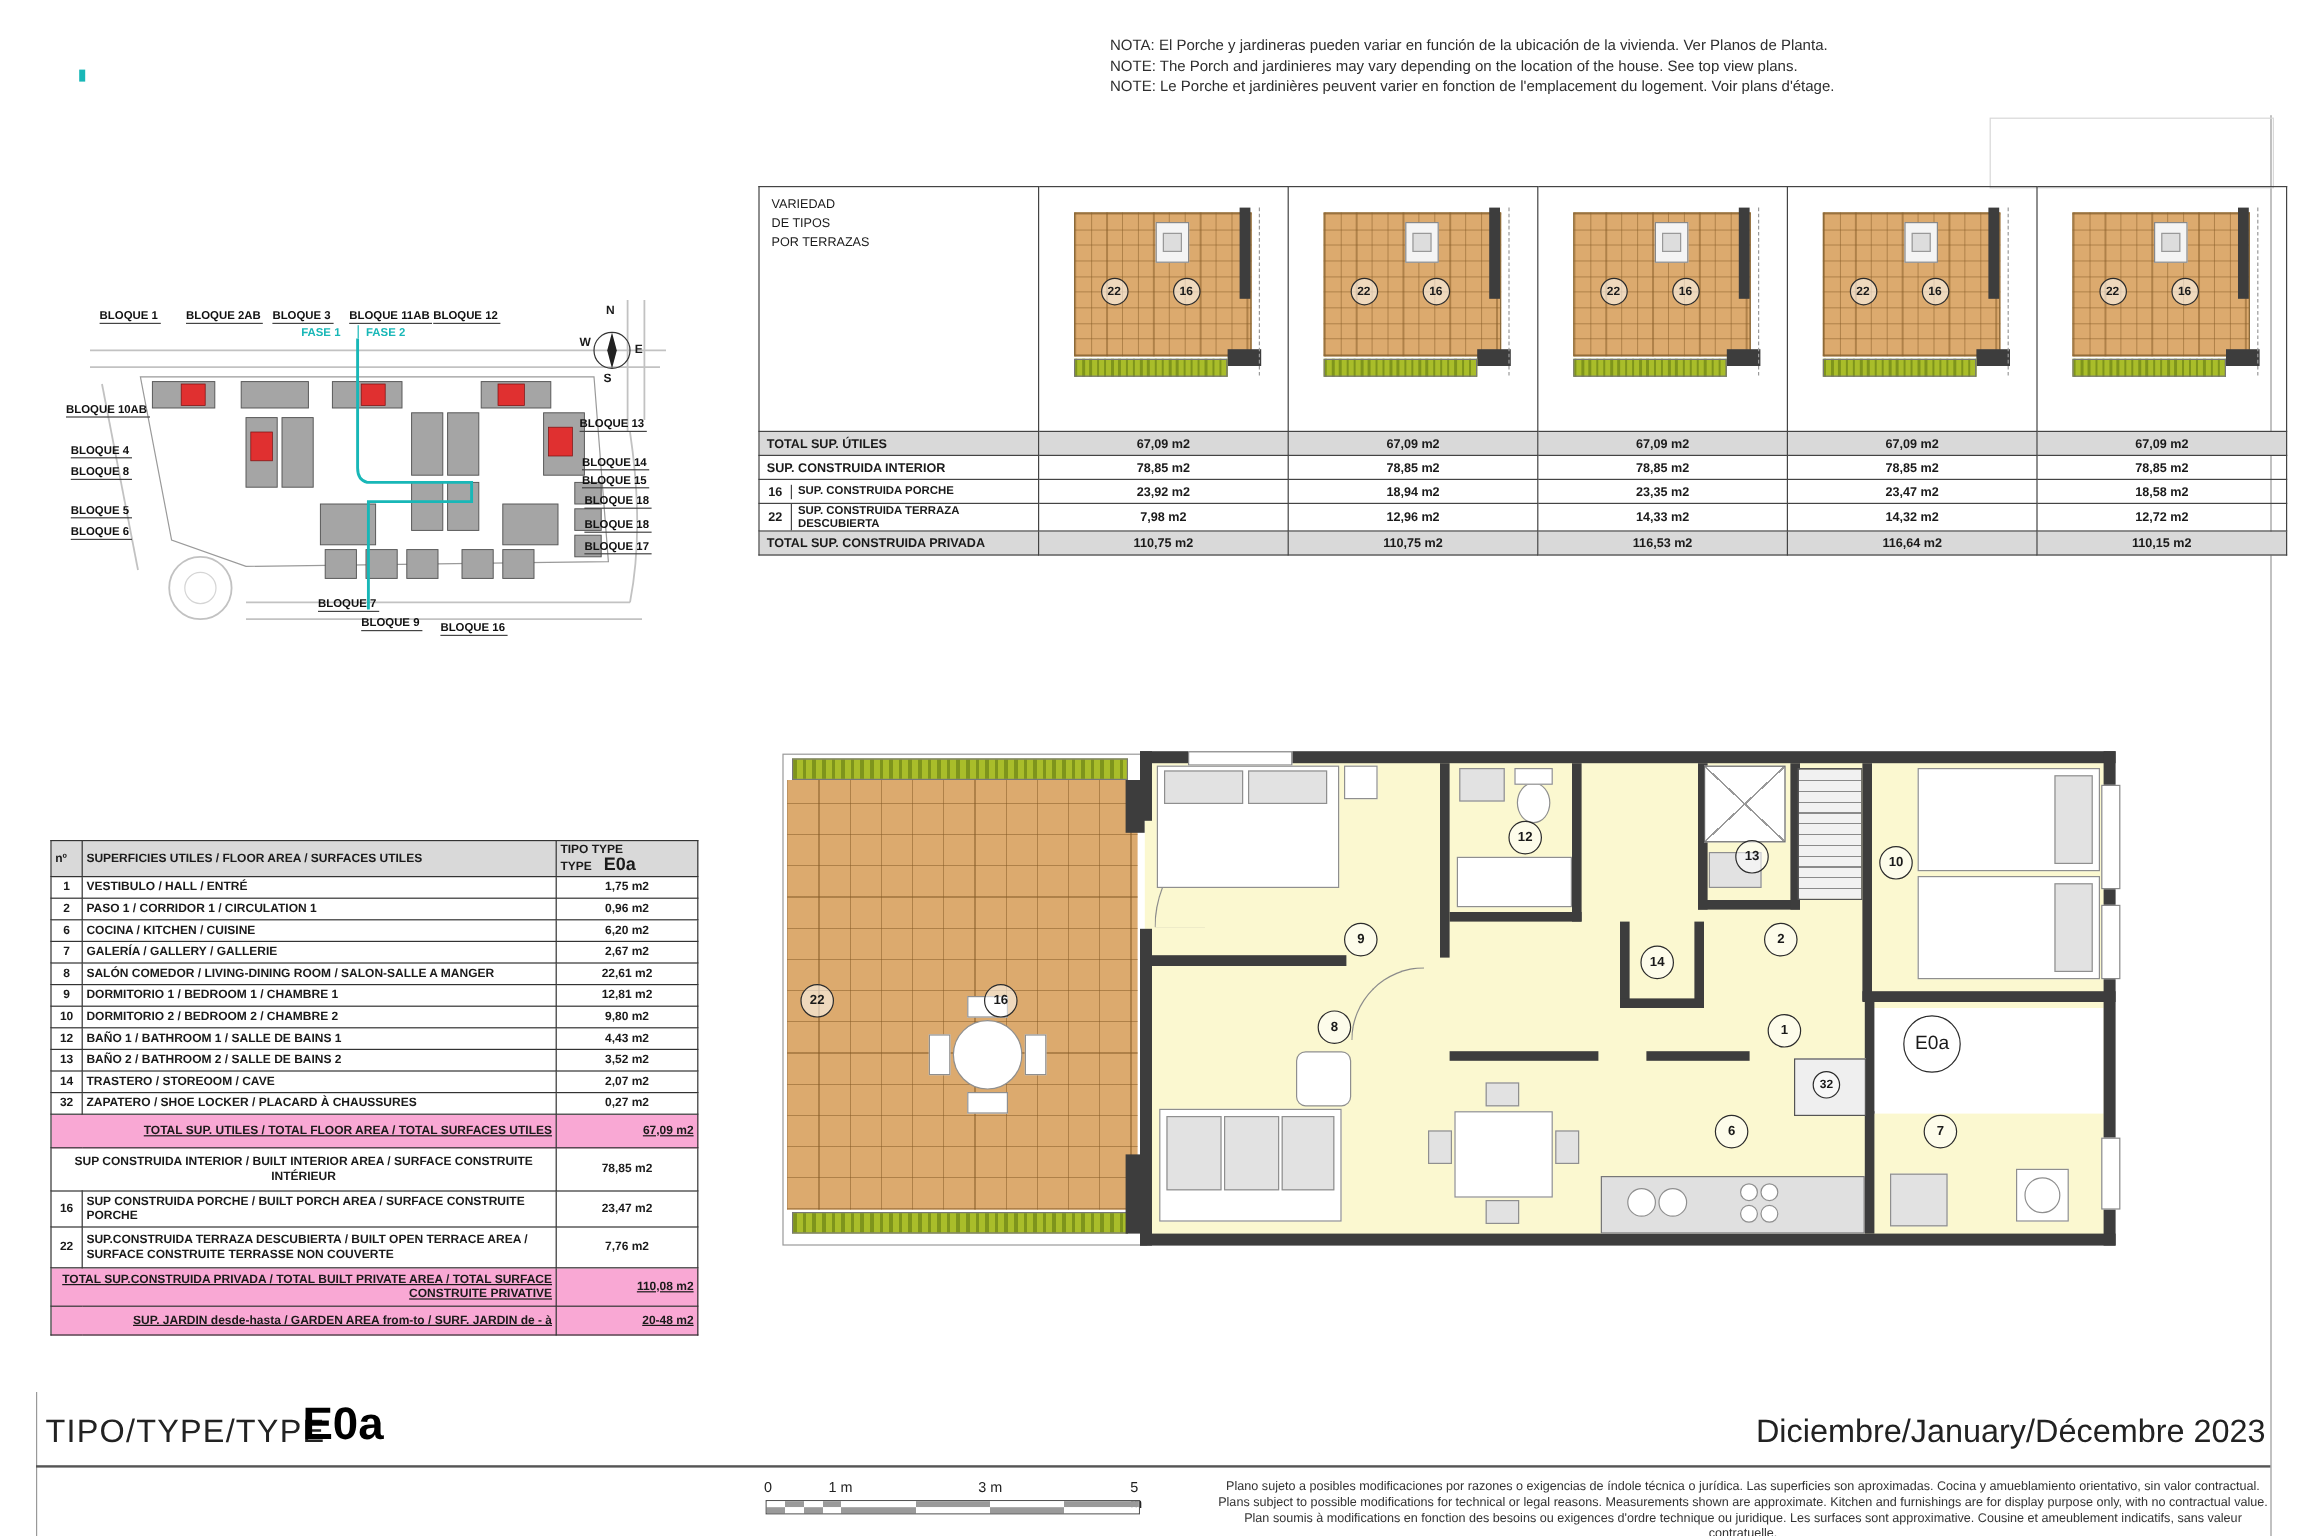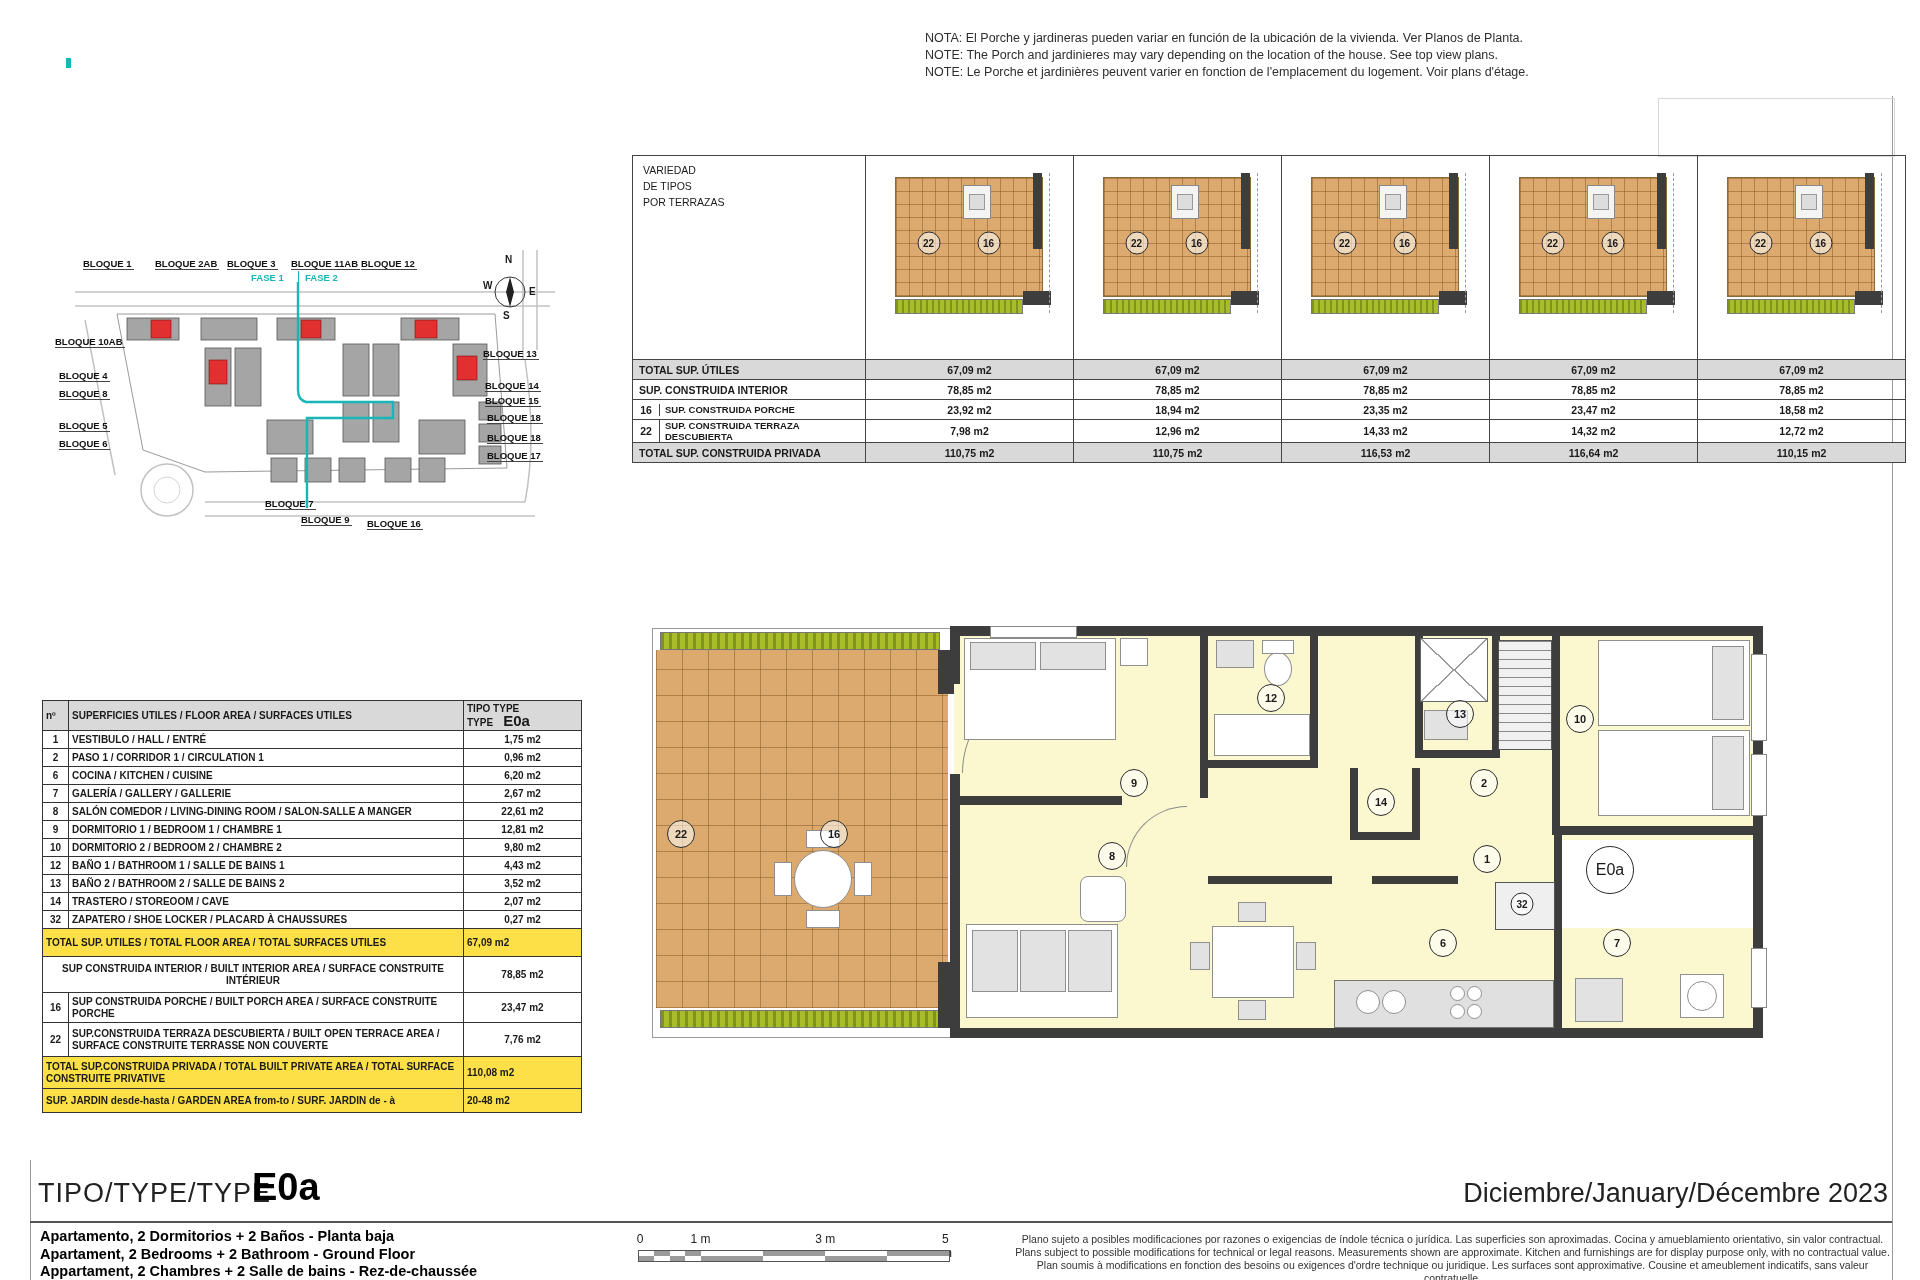--- a/index.html
+++ b/index.html
@@ -42,21 +42,21 @@
   .th-table{position:absolute;left:86px;top:22px;width:26px;height:32px;background:#f4f4f4;border:1px solid #888;}
   .th-table:before{content:"";position:absolute;left:5px;top:8px;width:14px;height:14px;background:#ddd;border:1px solid #999;}
   .th-dash{position:absolute;left:172px;top:10px;width:0;height:140px;border-left:1px dashed #9a9a9a;}
   
   table.at{border-collapse:collapse;table-layout:fixed;width:540px;}
   table.at td,table.at th{border:1px solid #333;font-size:10px;line-height:11.5px;padding:1px 3px;}
   table.at th{background:#d9d9d9;text-align:left;}
   table.at td.num{text-align:center;font-weight:700;width:26px;}
   table.at td.lab{font-weight:700;}
   table.at td.v{text-align:center;font-weight:700;width:118px;}
-  table.at tr.sh td{background:#fde047;text-align:left;}
+  table.at tr.sh td{background:#f9a8d4;text-align:right;text-decoration:underline;}
   table.at tr.sh td.v2{width:118px;}
   .tiporight{text-align:center;font-weight:700;}
   .tiporight .e0a{font-size:15px;margin-left:10px;}
   
   .sp-label{position:absolute;font-size:9.5px;font-weight:700;color:#111;white-space:nowrap;border-bottom:1px solid #444;padding:0 2px 0 0;}
   .sp-fase{position:absolute;font-size:9.5px;font-weight:700;color:#18b7b7;white-space:nowrap;}
   .cmp{position:absolute;font-size:10px;font-weight:700;}
   
   .plan{position:absolute;left:650px;top:626px;width:1115px;height:414px;}
   .t-outline{position:absolute;left:2px;top:2px;width:302px;height:408px;border:1px solid #999;background:#fff;}
@@ -524,25 +524,20 @@
     <span class="badge" style="left:793px;top:317px;">6</span>
     <span class="badge" style="left:967px;top:317px;">7</span>
     <span class="badge big" style="left:960px;top:244px;">E0a</span>
   </div>
 
   <span class="abs title-prefix" style="left:38px;top:1178px;">TIPO/TYPE/TYPE</span>
   <span class="abs title-type" style="left:252px;top:1166px;">E0a</span>
   <span class="abs date" style="right:32px;top:1178px;">Diciembre/January/Décembre 2023</span>
   <div class="abs" style="left:30px;top:1221px;width:1862px;height:2px;background:#555;"></div>
 
-  <div class="abs desc" style="left:40px;top:1228px;">
-    <div>Apartamento, 2 Dormitorios + 2 Baños - Planta baja</div>
-    <div>Apartament, 2 Bedrooms + 2 Bathroom - Ground Floor</div>
-    <div>Appartament, 2 Chambres + 2 Salle de bains - Rez-de-chaussée</div>
-  </div>
 
   <div class="abs" style="left:638px;top:1232px;width:312px;height:34px;">
     <span class="s-lab" style="left:2px;top:0;">0</span>
     <span class="s-lab" style="left:20%;top:0;">1 m</span>
     <span class="s-lab" style="left:60%;top:0;">3 m</span>
     <span class="s-lab" style="left:99%;top:0;">5 m</span>
     <div class="abs" style="left:0;top:18px;width:310px;border:1px solid #555;">
       <div class="sbar-row" style="background:linear-gradient(90deg,#fff 0 5%,#9a9a9a 5% 10%,#fff 10% 15%,#9a9a9a 15% 20%,#fff 20% 40%,#9a9a9a 40% 60%,#fff 60% 80%,#9a9a9a 80% 100%);"></div>
       <div class="sbar-row" style="background:linear-gradient(90deg,#9a9a9a 0 5%,#fff 5% 10%,#9a9a9a 10% 15%,#fff 15% 20%,#9a9a9a 20% 40%,#fff 40% 60%,#9a9a9a 60% 80%,#fff 80% 100%);"></div>
     </div>

